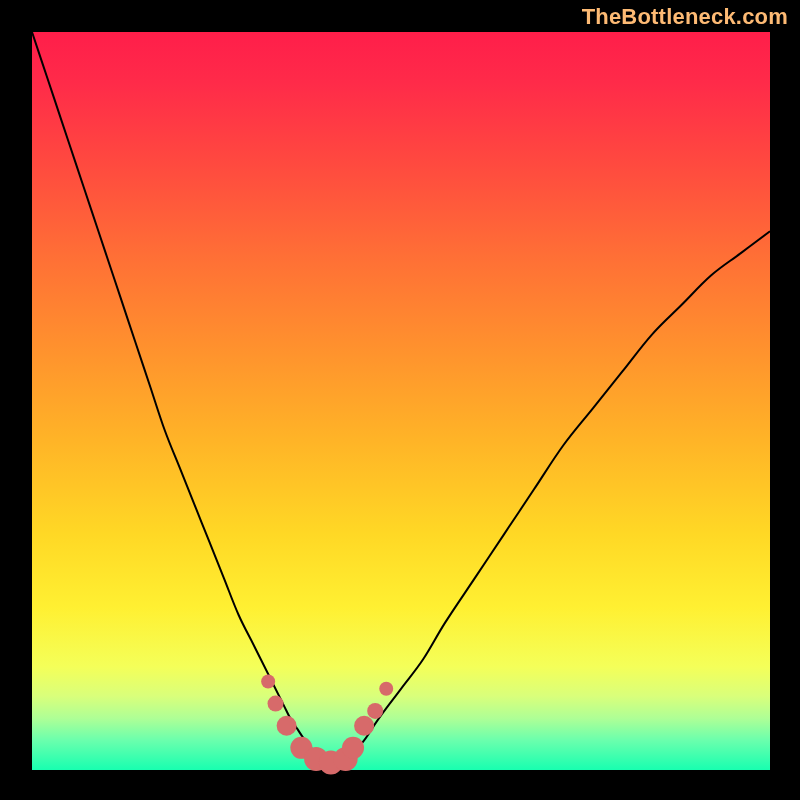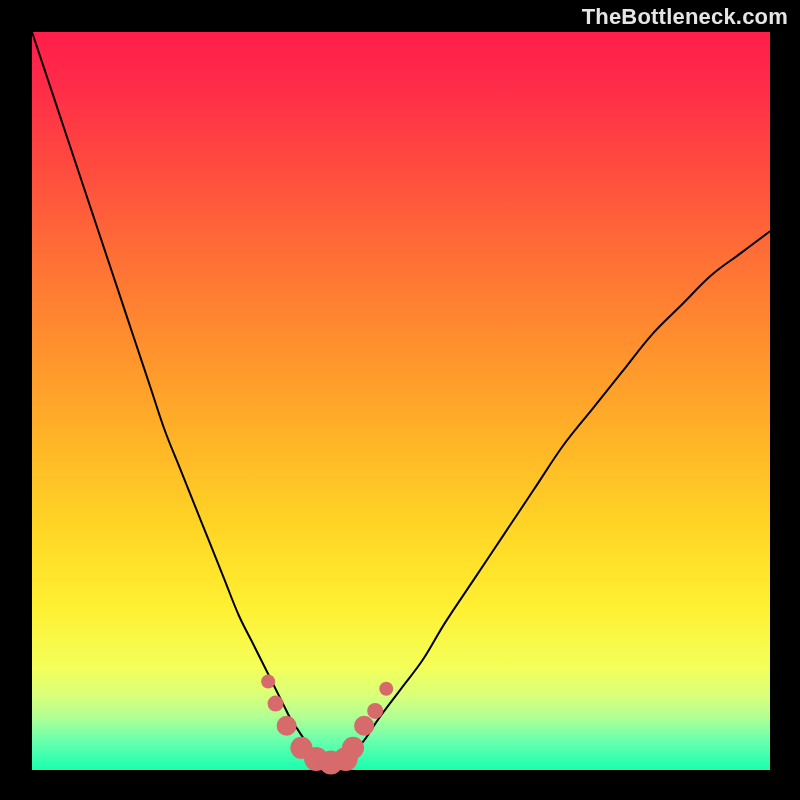--- a/index.html
+++ b/index.html
@@ -15,21 +15,21 @@
     width: 800px;
     height: 800px;
   }
   .watermark {
     position: absolute;
     top: 4px;
     right: 12px;
     font-family: Arial, Helvetica, sans-serif;
     font-size: 22px;
     font-weight: 600;
-    color: #e5e5e5;
+    color: #fdba74;
     letter-spacing: 0.2px;
     z-index: 10;
   }
   svg {
     position: absolute;
     top: 0;
     left: 0;
     width: 800px;
     height: 800px;
   }

